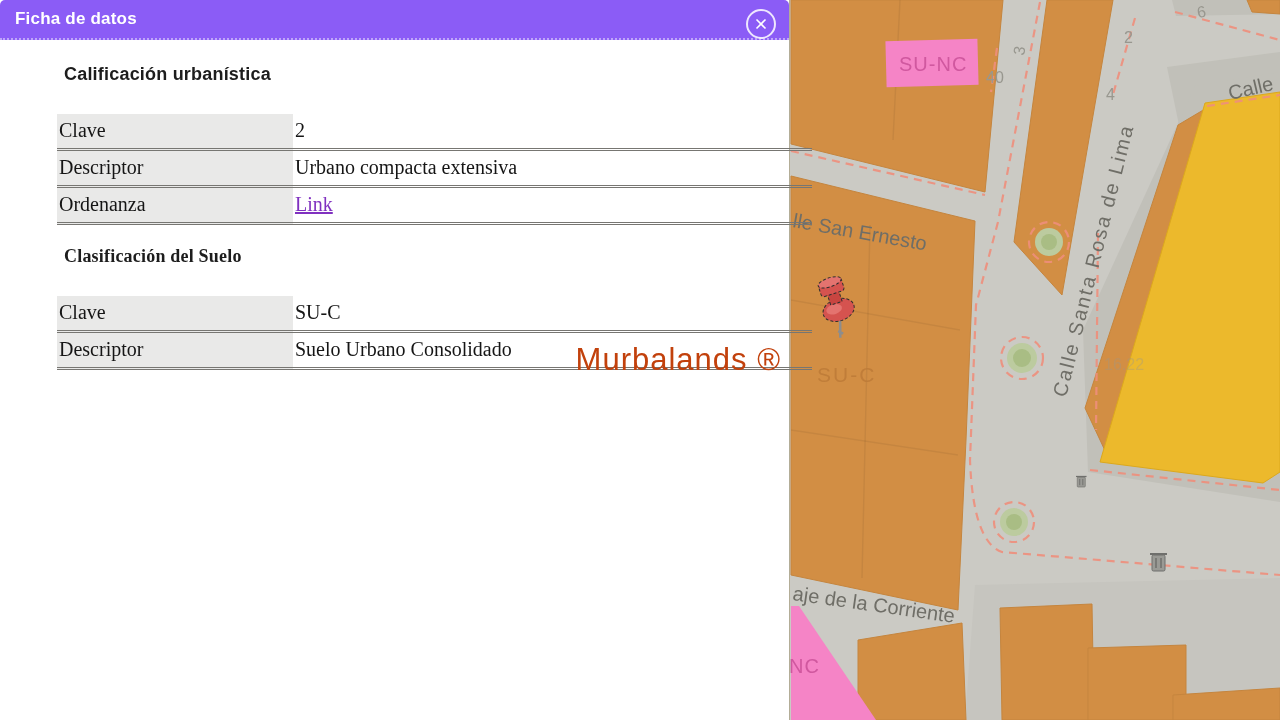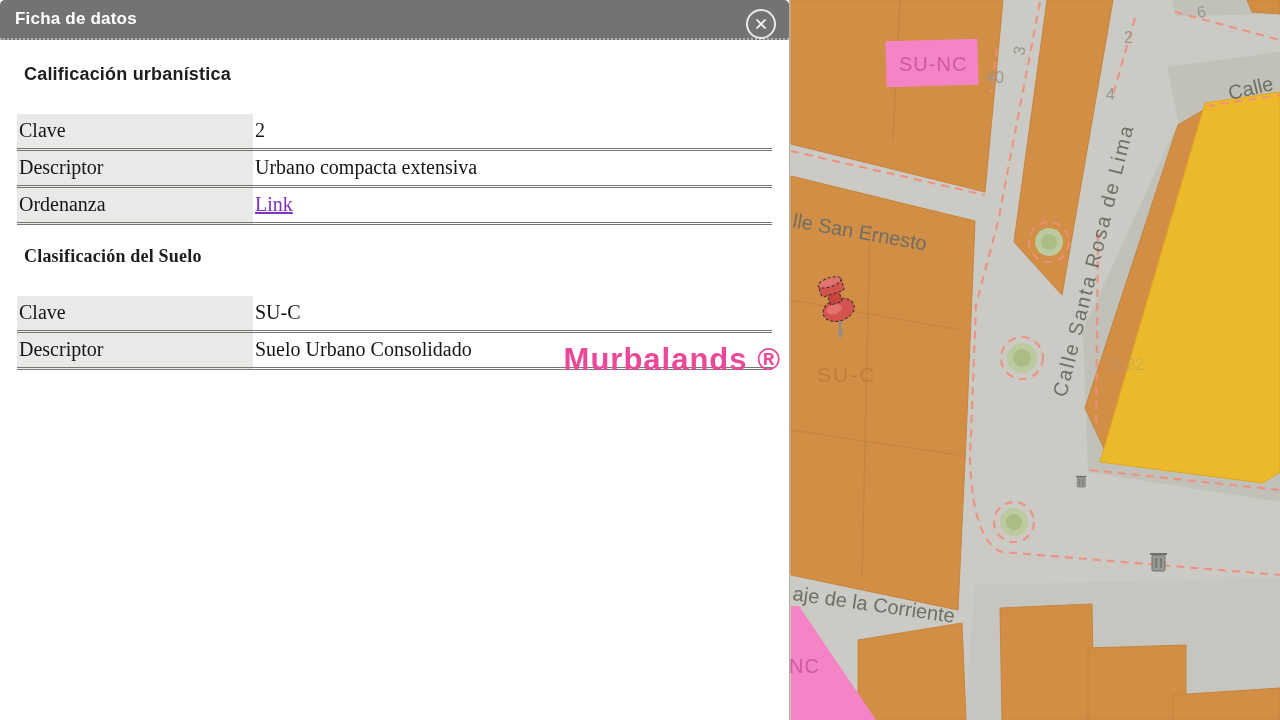--- a/index.html
+++ b/index.html
@@ -2,43 +2,43 @@
 <html><head>
 <meta charset="utf-8">
 <style>
   html,body{margin:0;padding:0;}
   #stage{position:relative;width:1280px;height:720px;overflow:hidden;background:#cbcac4;
          font-family:"Liberation Sans",sans-serif;}
 
   
   #panel{position:absolute;left:0;top:0;width:790px;height:720px;background:#ffffff;
          border-right:1px solid #b3ad97;box-sizing:border-box;}
-  #titlebar{position:relative;height:40px;background:#737373;border-radius:5px 5px 0 0;
+  #titlebar{position:relative;height:40px;background:#8b5cf6;border-radius:5px 5px 0 0;
             border-bottom:2px dotted rgba(255,255,255,.45);box-sizing:border-box;
             display:flex;align-items:center;}
   #titlebar .title{color:#ffffff;font-size:17px;font-weight:600;padding-left:15px;letter-spacing:.2px;}
   #closebtn{position:absolute;right:13px;top:9px;width:26px;height:26px;border-radius:50%;
             border:2px solid rgba(255,255,255,.85);cursor:pointer;display:flex;
             align-items:center;justify-content:center;background:transparent;}
   #closebtn svg{display:block;}
 
-  .panel-body{padding:0 18px;position:relative;}
+  .panel-body{padding:0 18px;position:relative;margin-left:40px;}
   h2.sec{font-size:18px;font-weight:700;color:#1d1d1d;margin:24px 0 0 6px;letter-spacing:.2px;}
   h2.sec.second{margin-top:21px;font-family:Liberation Serif, serif;}
 
   table.datos{border-collapse:collapse;margin:29px 0 0 -1px;width:755px;
               font-family:"Liberation Serif",serif;font-size:20px;color:#151515;
               table-layout:fixed;}
   table.datos td{border-bottom:3px double #777672;padding:5px 4px 6px 2px;height:21px;}
   td.lbl{width:230px;background:#e9e9e8;}
   td.val{padding-left:6px;}
   a.datalink{color:#8031c0;font-family:"Liberation Serif",serif;}
 
-  #watermark{position:absolute;top:342px;right:8px;font-size:31px;font-weight:700;
-             color:#ec4899;letter-spacing:1px;white-space:nowrap;}
+  #watermark{position:absolute;top:342px;right:8px;font-size:31px;font-weight:400;
+             color:#c2410c;letter-spacing:1px;white-space:nowrap;}
 
   
   #map{position:absolute;left:790px;top:0;width:490px;height:720px;}
   text.street{fill:#6f6e67;font-size:20px;font-family:"Liberation Sans",sans-serif;}
   text.zone-pink{fill:#d0589f;font-size:20px;font-weight:500;letter-spacing:1px;}
   text.zone-orange{fill:#bd7b38;font-size:21px;letter-spacing:2px;opacity:.85;}
   text.hnum{fill:#98978f;font-size:16px;}
 </style>
 </head>
 <body>

